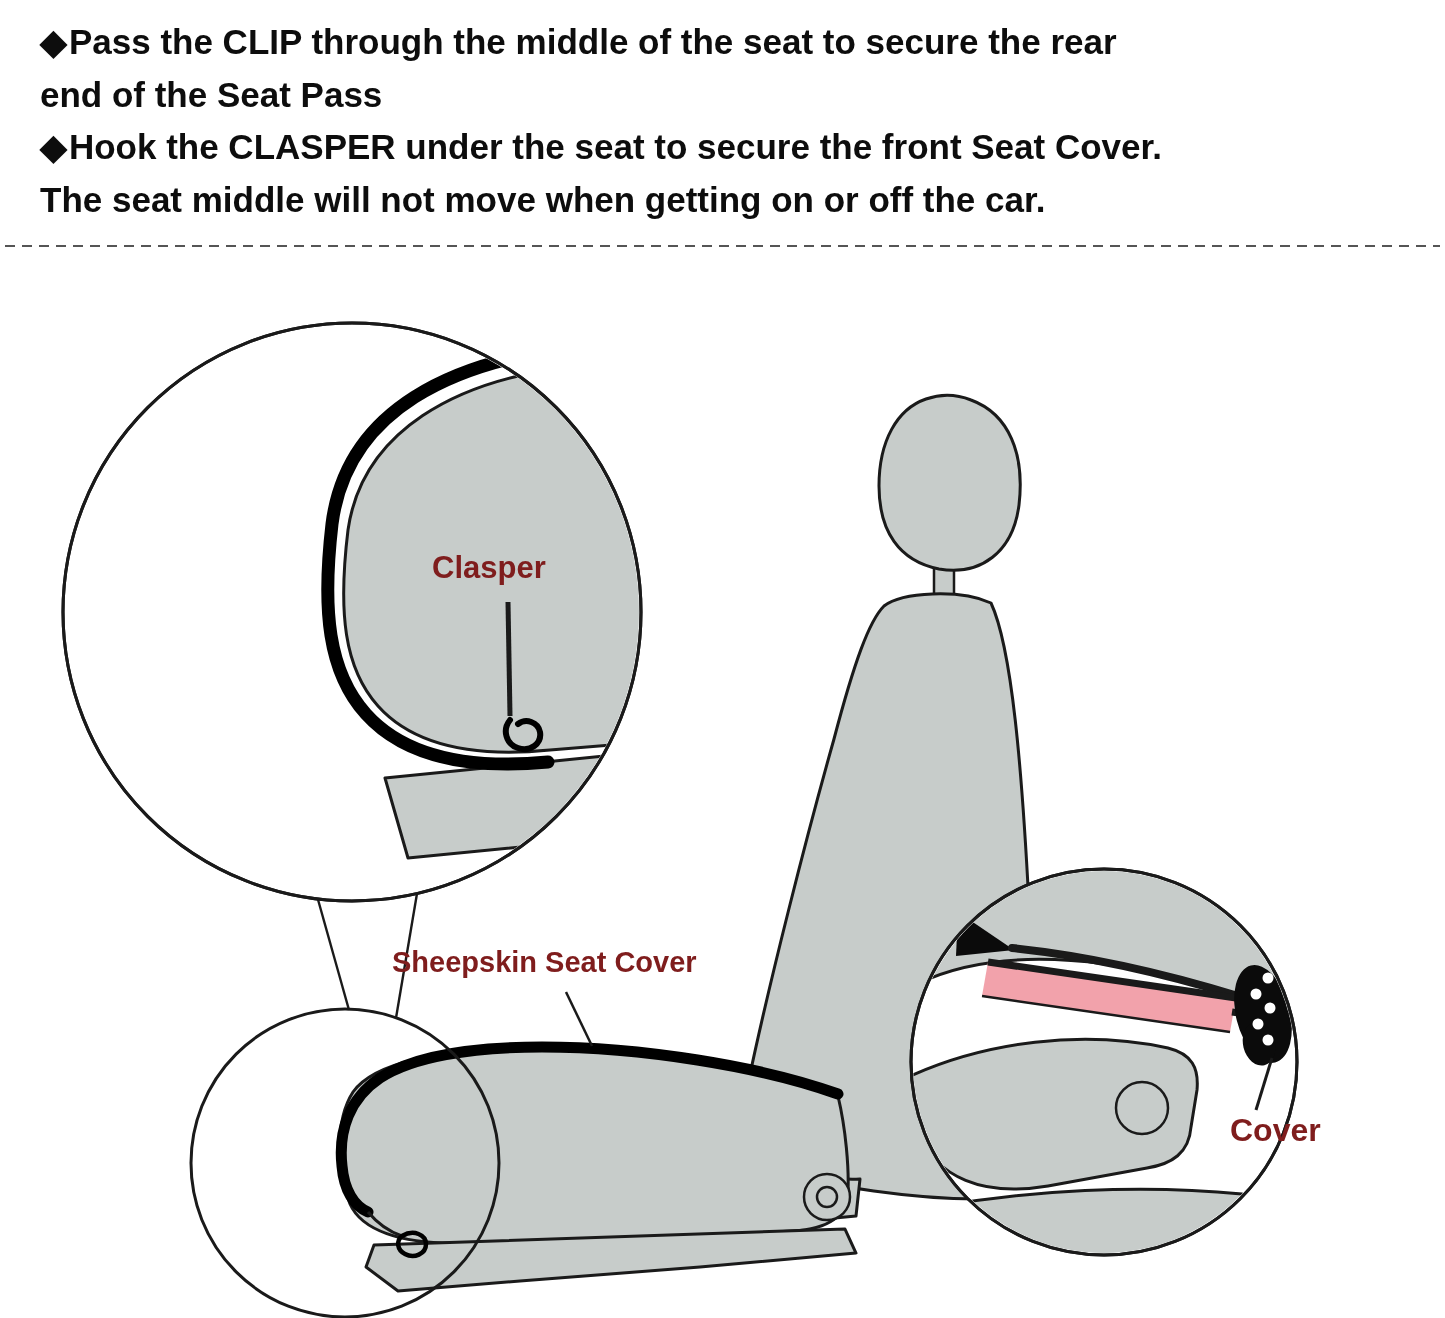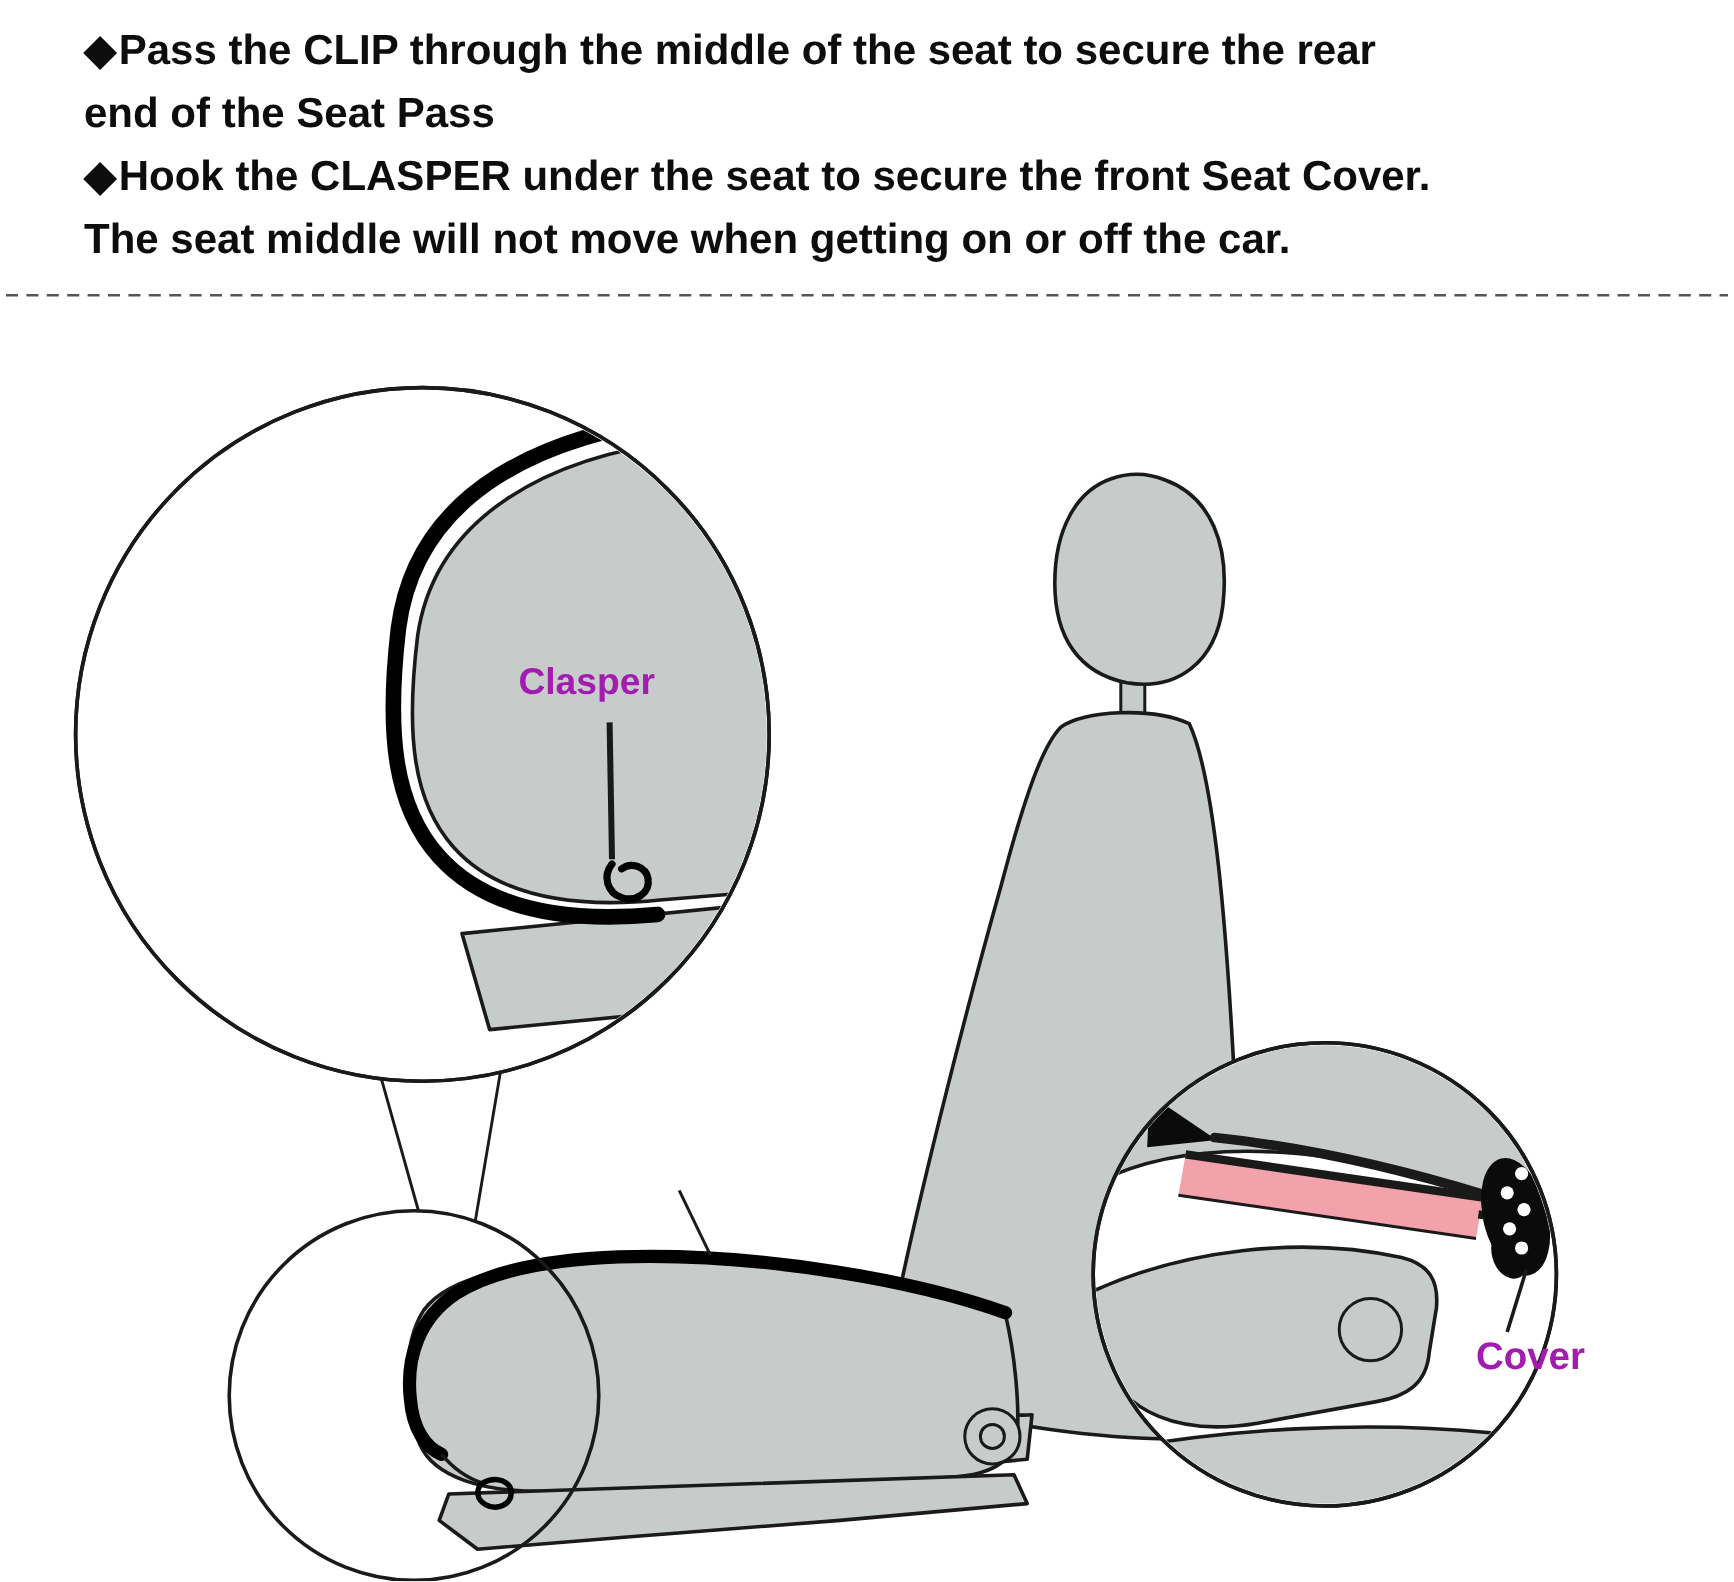--- a/index.html
+++ b/index.html
@@ -1,27 +1,27 @@
 <!DOCTYPE html>
 <html style="--seat_fill: #c7ccca; --outline: #1a1a1a; --trim: #000000; --strap_pink: #f2a2ab; --canvas: #ffffff;"><head>
 <meta charset="utf-8">
 <style>
   html,body{margin:0;padding:0;background:#fff;}
   #page{
     position:relative;width:1445px;height:1318px;background:#fff;overflow:hidden;
     font-family:"Liberation Sans",sans-serif;color:#0d0d0d;
   }
   .header{
-    position:absolute;left:70px;top:16px;width:1310px;
+    position:absolute;left:40px;top:16px;width:1310px;
     font-weight:700;font-size:35px;line-height:1.5;color:#0d0d0d;
   }
   .header p{margin:0;}
   .bullet{margin-right:2px;}
   .label{
-    position:absolute;font-weight:700;color:#a21caf;white-space:nowrap;
+    position:absolute;font-weight:700;color:#7f1d1d;white-space:nowrap;
   }
   #clasper-label{left:432px;top:550px;font-size:31px;}
   #seatcover-label{left:392px;top:946px;font-size:29px;}
   #clip-label{left:1230px;top:1112px;font-size:32px;}
   svg{position:absolute;left:0;top:0;}
   .seat{fill:var(--seat_fill,#c7ccca);stroke:var(--outline,#1a1a1a);stroke-width:3;stroke-linejoin:round;}
   .seat-thin{fill:var(--seat_fill,#c7ccca);stroke:var(--outline,#1a1a1a);stroke-width:2.5;stroke-linejoin:round;}
   .thin{fill:none;stroke:var(--outline,#1a1a1a);stroke-width:2.5;}
   .trim{fill:none;stroke:var(--trim,#000);stroke-width:11;stroke-linecap:round;}
   .trim-zoom{fill:none;stroke:var(--trim,#000);stroke-width:13;stroke-linecap:round;}
@@ -145,15 +145,16 @@
         <path class="seat" d="M 928,1208 C 1030,1190 1140,1184 1242,1194 L 1262,1265 L 938,1265 Z"></path>
         <line x1="1272" y1="1058" x2="1256" y2="1110" class="pointer" stroke-width="3"></line>
       </g>
       <circle cx="1104" cy="1062" r="193" class="ring"></circle>
     </g>
 
     <line x1="566" y1="992" x2="592" y2="1046" class="pointer" stroke-width="2.5"></line>
   </svg>
 
   <div id="clasper-label" class="label">Clasper</div>
+  <div id="seatcover-label" class="label">Sheepskin Seat Cover</div>
   <div id="clip-label" class="label">Cover</div>
 
 </div>
 
 </body></html>

